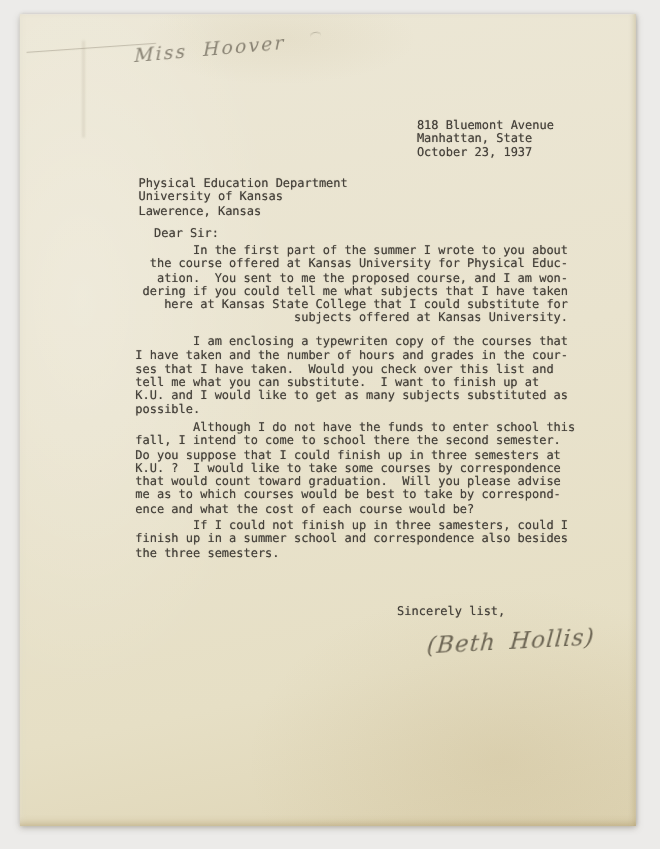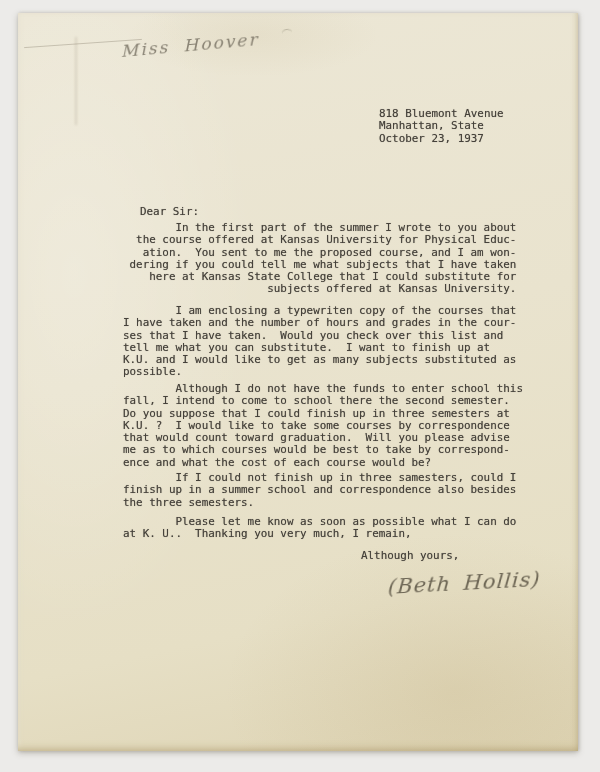--- a/index.html
+++ b/index.html
@@ -121,20 +121,21 @@
   <div class="paper">
 
     <div class="crease-diagonal"></div>
     <div class="crease-vertical"></div>
     <div class="pencil-smudge"></div>
 
     <div class="pencil-note">Miss Hoover</div>
 
     <div class="type return-address"><div>818 Bluemont Avenue</div><div>Manhattan, State</div><div>October 23, 1937</div></div>
 
+    <div class="type recipient-address"><div>Physical Education Department</div><div>University of Kansas</div><div>Lawerence, Kansas</div></div>
 
     <div class="type salutation">Dear Sir:</div>
 
     <pre class="type para-1">        In the first part of the summer I wrote to you about
 the course offered at Kansas University for Physical Educ-
 ation.  You sent to me the proposed course, and I am won-
 dering if you could tell me what subjects that I have taken
 here at Kansas State College that I could substitute for
 subjects offered at Kansas University.</pre>
 
@@ -150,21 +151,19 @@
 Do you suppose that I could finish up in three semesters at
 K.U. ?  I would like to take some courses by correspondence
 that would count toward graduation.  Will you please advise
 me as to which courses would be best to take by correspond-
 ence and what the cost of each course would be?</pre>
 
     <pre class="type para-4">        If I could not finish up in three samesters, could I
 finish up in a summer school and correspondence also besides
 the three semesters.</pre>
 
-    <pre class="type para-5">        Please let me know as soon as possible what I can do
-at K. U..  Thanking you very much, I remain,</pre>
 
-    <div class="type closing">Although yours,</div>
+    <div class="type closing">Sincerely list,</div>
 
     <div class="signature">(Beth Hollis)</div>
 
   </div>
 </div>
 
 </body></html>

